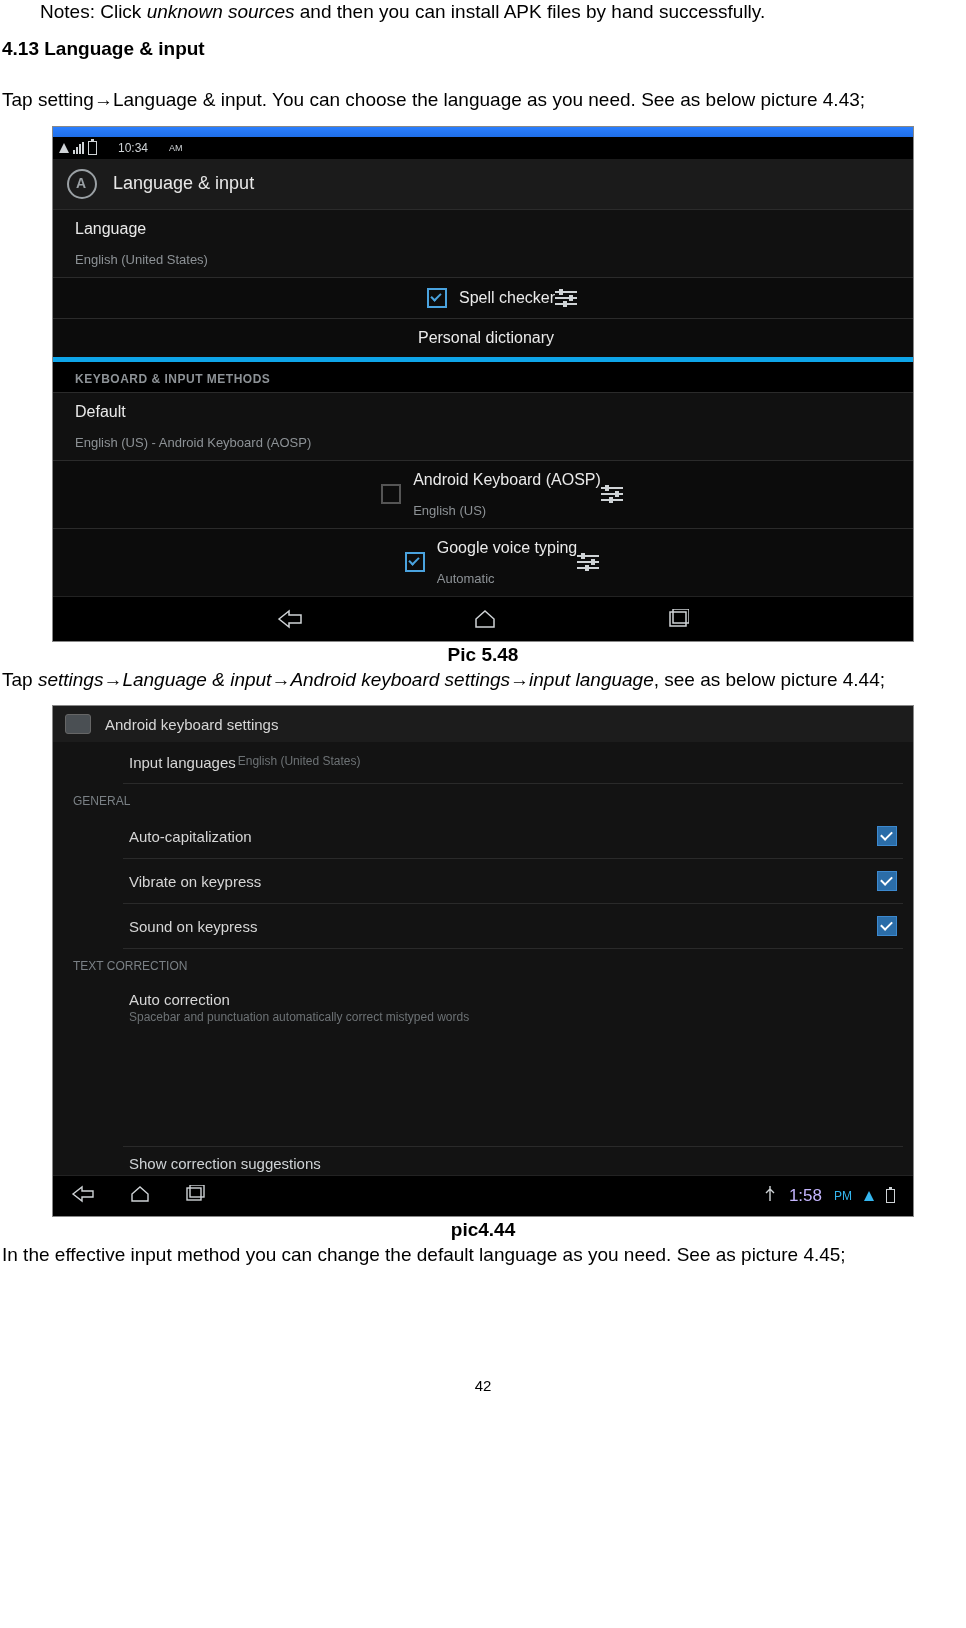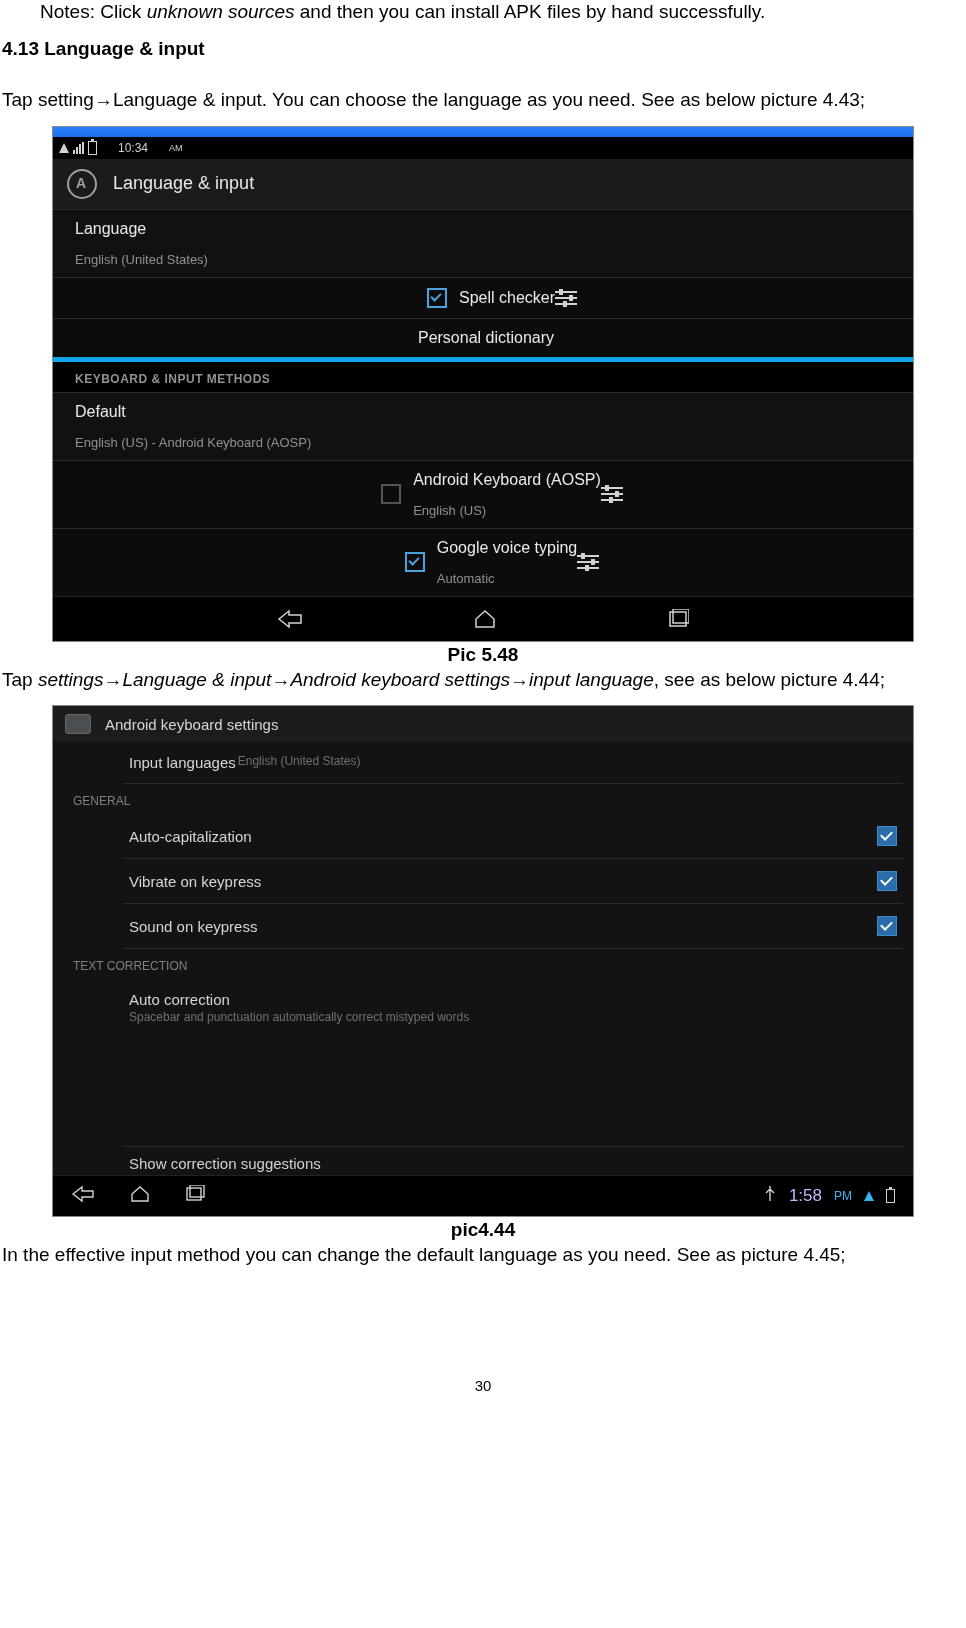--- a/index.html
+++ b/index.html
@@ -338,14 +338,14 @@
         <div class="tri" style="border-bottom-color:#35b6ef"></div>
         <div class="batt"></div>
       </div>
     </div>
   </div>
 
   <div class="caption">pic4.44</div>
 
   <div class="text-block justify">In the effective input method you can change the default language as you need. See as picture 4.45;</div>
 
-  <div class="pagenum">30</div>
+  <div class="pagenum">42</div>
 </div>
 
 </body></html>

